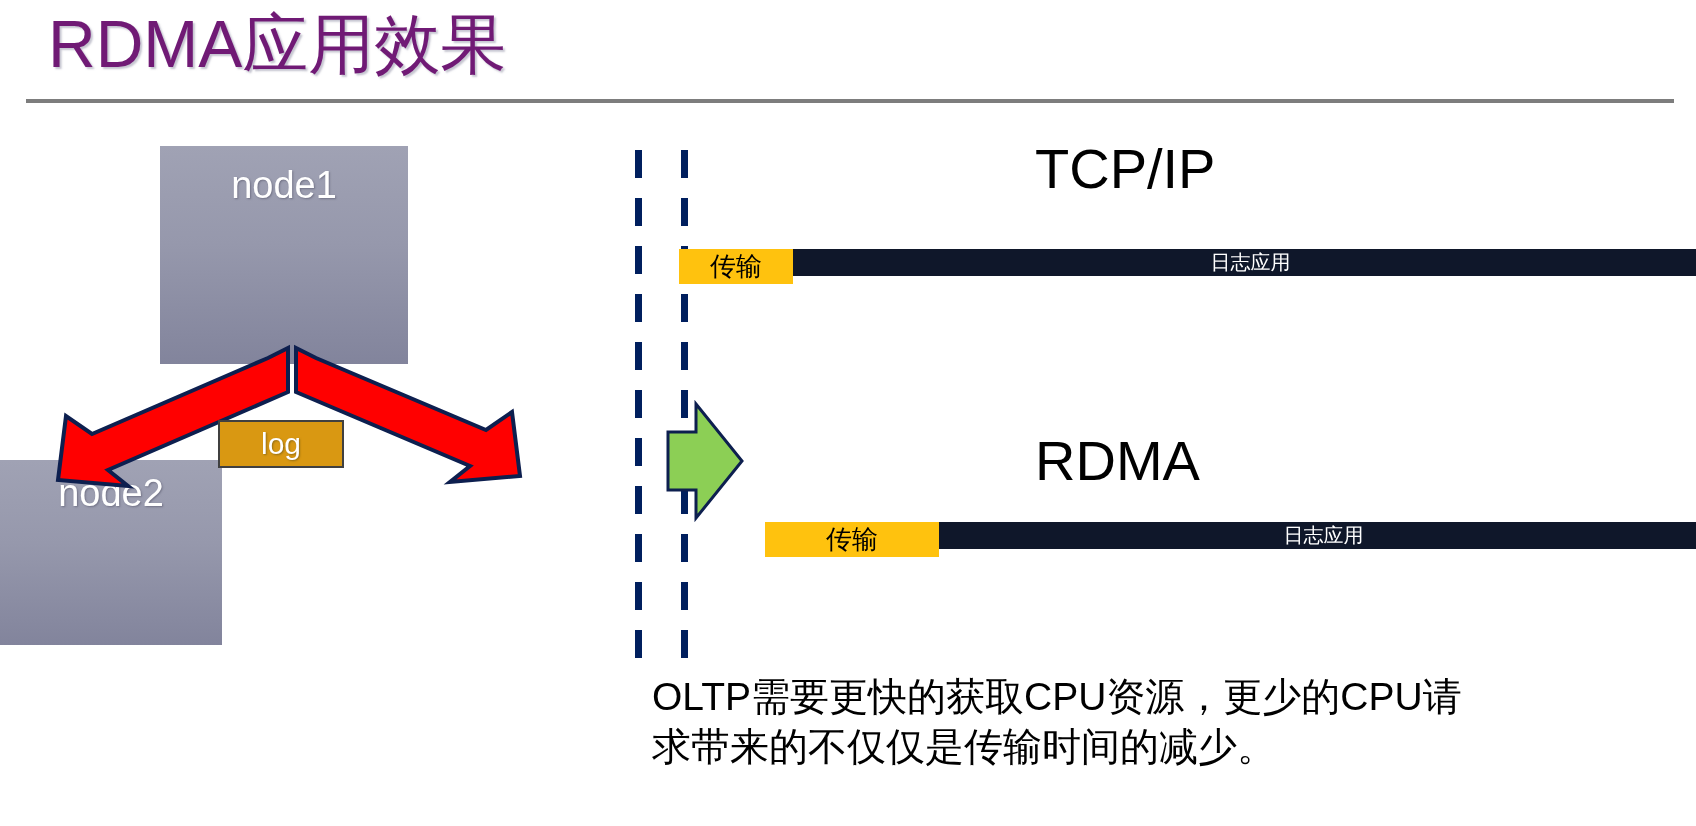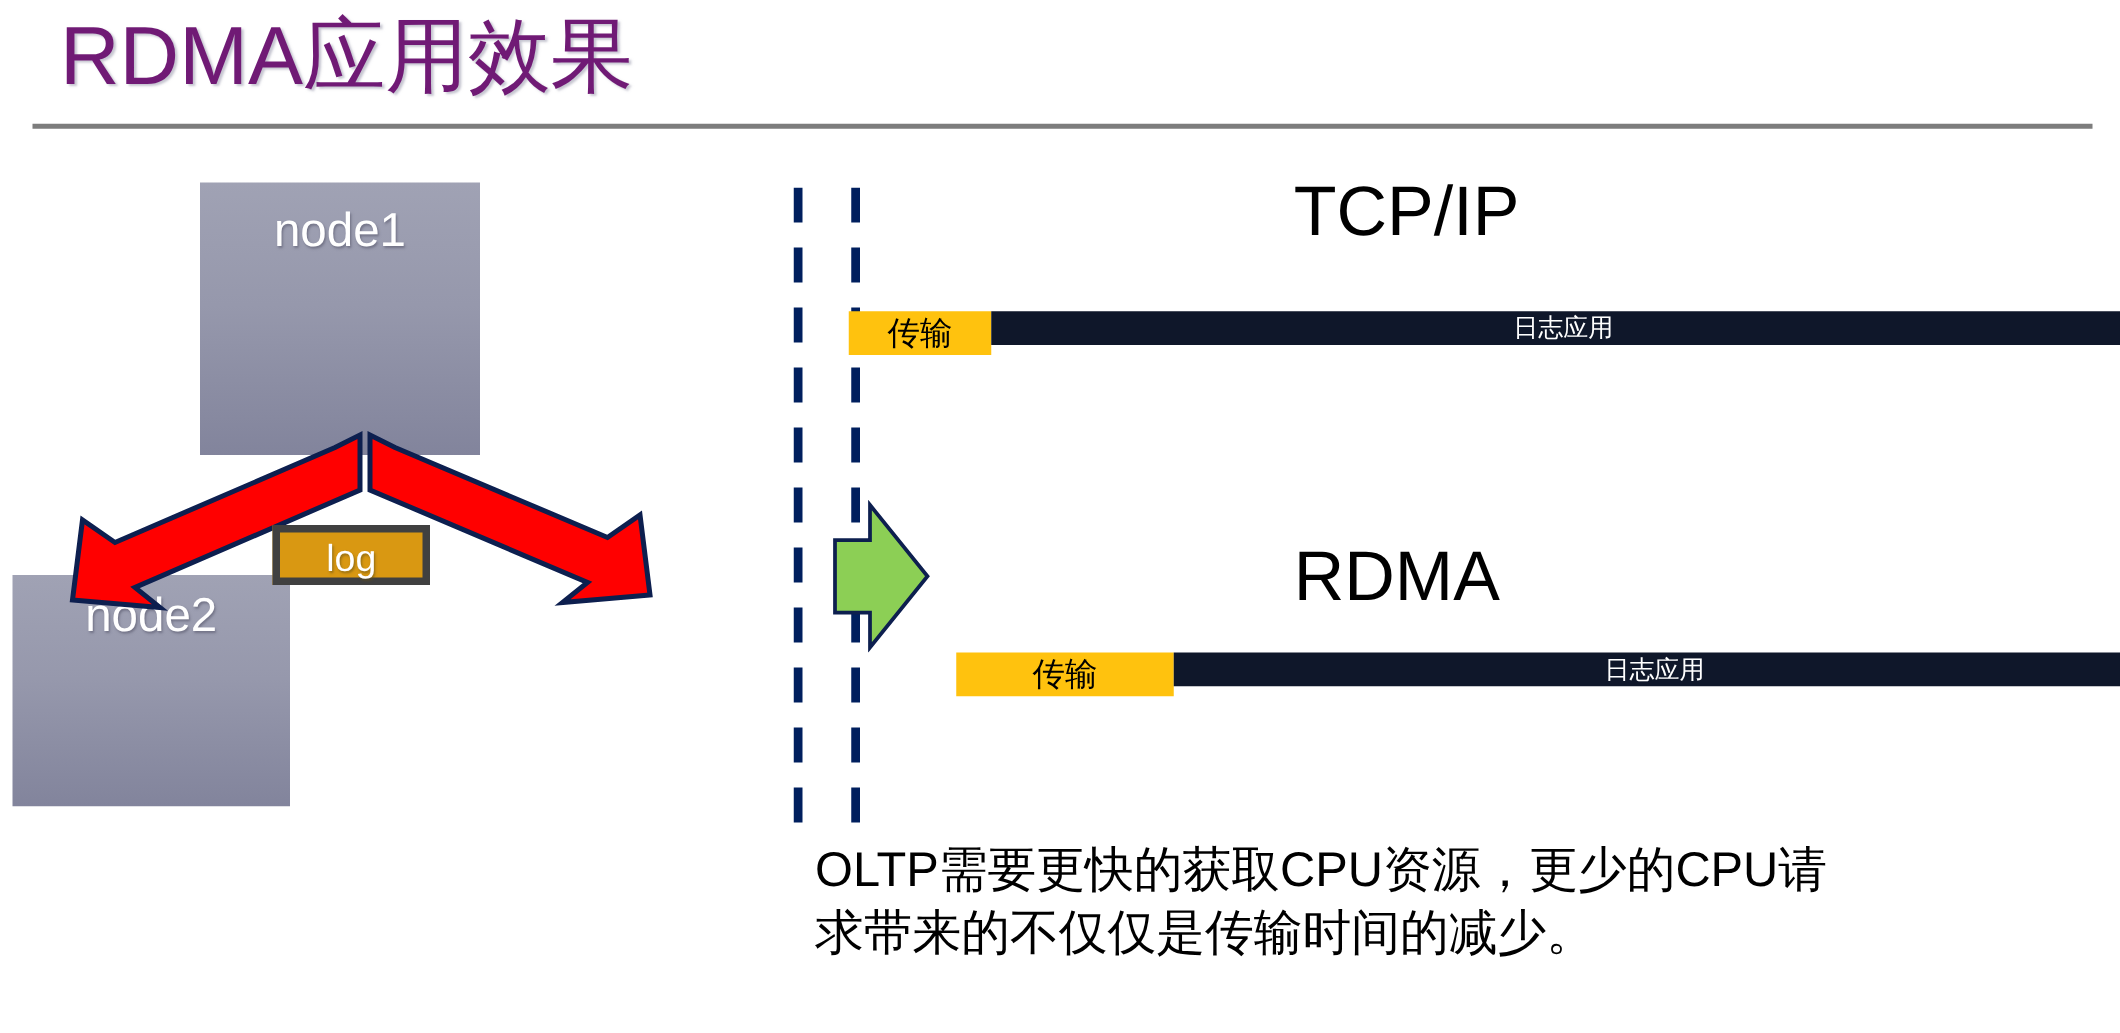--- a/index.html
+++ b/index.html
@@ -52,27 +52,27 @@
     text-align: center;
     color: #ffffff;
     font-size: 38px;
     line-height: 42px;
     text-shadow: 1px 1px 2px rgba(90,90,110,0.65);
   }
 
   #node1 {
     left: 160px;
     top: 146px;
-    width: 224px;
+    width: 248px;
     height: 218px;
   }
   #node1 .nodelabel { top: 18px; }
 
   #node2 {
-    left: 10px;
+    left: 0px;
     top: 460px;
     width: 222px;
     height: 185px;
   }
   #node2 .nodelabel { top: 12px; }
 
   #node3 {
     left: 338px;
     top: 460px;
     width: 232px;
@@ -80,21 +80,21 @@
   }
   #node3 .nodelabel { top: 12px; }
 
   #logbox {
     position: absolute;
     left: 218px;
     top: 420px;
     width: 126px;
     height: 48px;
     background: #d99812;
-    border: 6px solid #404040;
+    border: 2px solid #404040;
     box-sizing: border-box;
   }
   #logbox .loglabel {
     position: absolute;
     left: 0;
     top: 2px;
     width: 100%;
     text-align: center;
     color: #ffffff;
     font-size: 30px;

